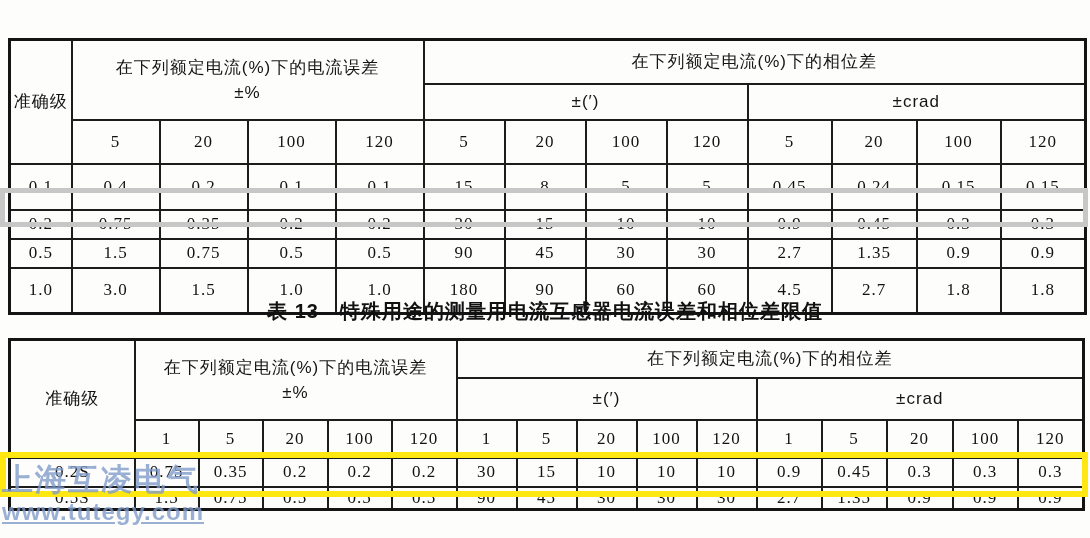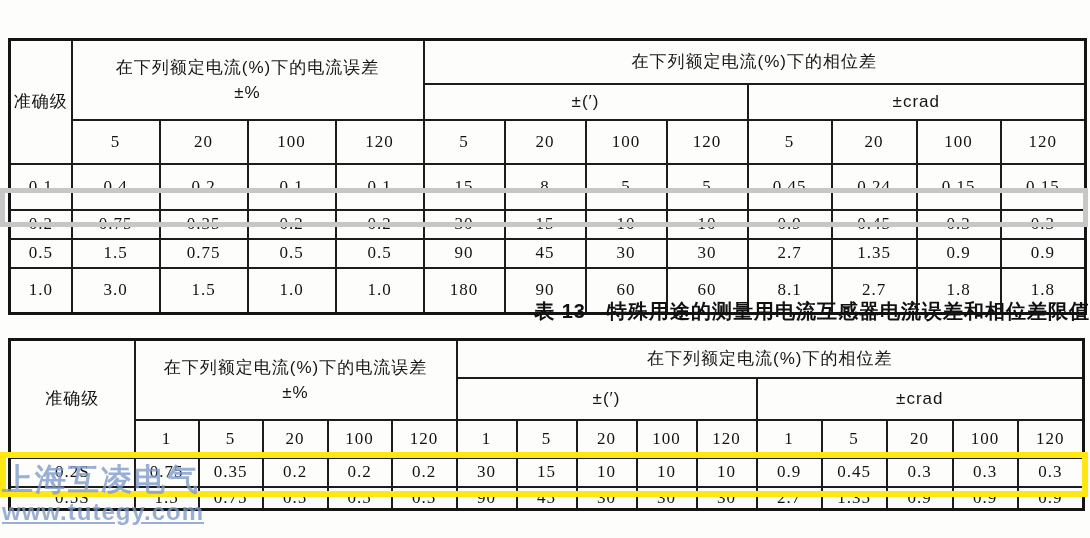--- a/index.html
+++ b/index.html
@@ -10,21 +10,21 @@
   }
   .page{
     position:relative;width:1090px;height:538px;background:#fdfdfc;color:#161616;
   }
   .tbl-title{
     position:absolute;left:0;width:1090px;text-align:center;
     font-weight:bold;font-size:20px;letter-spacing:1px;color:#111;
     font-family:"Liberation Sans","DejaVu Sans",sans-serif;
   }
   #title12{top:6px;}
-  #title13{top:298px;text-align:right;}
+  #title13{top:298px;}
   .tbl-wrap{position:absolute;left:8px;}
   #wrap12{top:38px;}
   #wrap13{top:338px;}
   table.gb{
     border-collapse:collapse;table-layout:fixed;
     background:transparent;
   }
   table.gb th, table.gb td{
     border:2px solid #1c1c1c;
     text-align:center;vertical-align:middle;
@@ -149,21 +149,21 @@
           <tr style="height: 46px;">
             <td class="num">1.0</td>
             <td class="num">3.0</td>
             <td class="num">1.5</td>
             <td class="num">1.0</td>
             <td class="num">1.0</td>
             <td class="num">180</td>
             <td class="num">90</td>
             <td class="num">60</td>
             <td class="num">60</td>
-            <td class="num">8.1</td>
+            <td class="num">4.5</td>
             <td class="num">2.7</td>
             <td class="num">1.8</td>
             <td class="num">1.8</td>
           </tr>
         </tbody>
       </table>
   </div>
 
   <div class="tbl-title" id="title13">表 13　特殊用途的测量用电流互感器电流误差和相位差限值</div>
 

